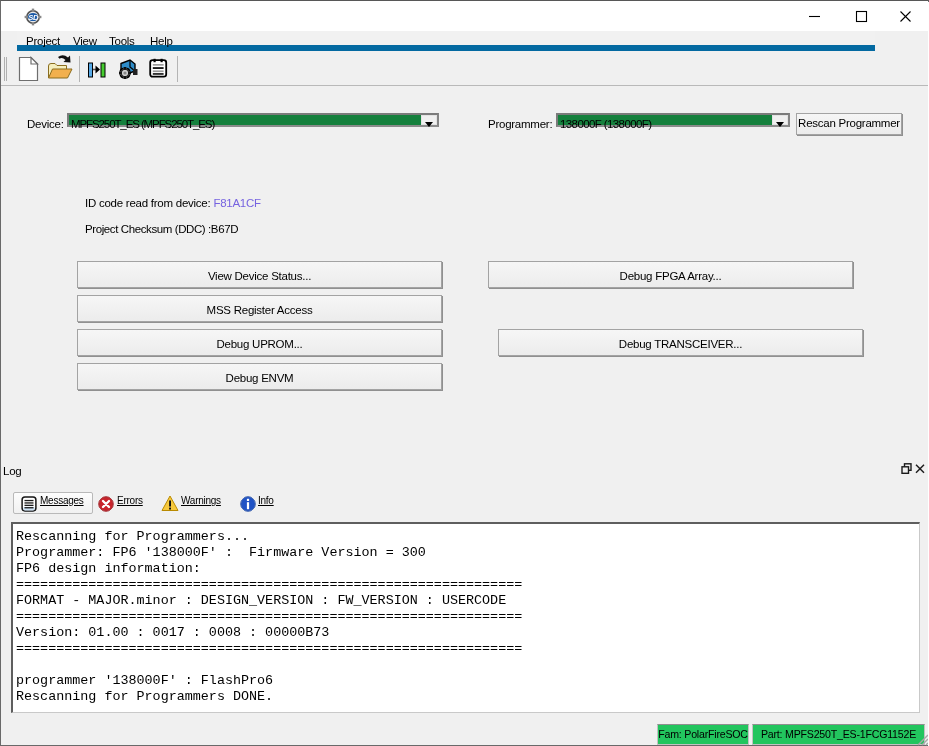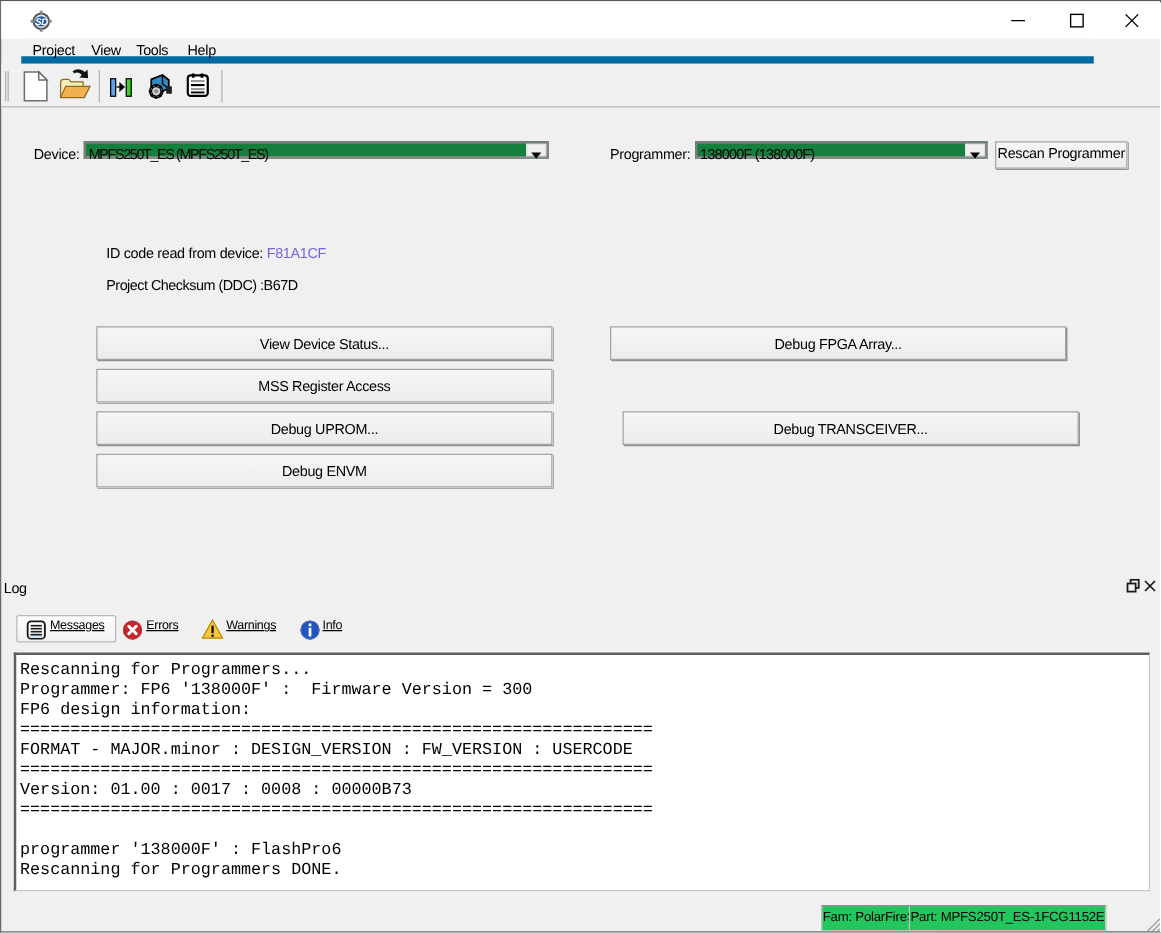--- a/index.html
+++ b/index.html
@@ -201,21 +201,21 @@
 FORMAT - MAJOR.minor : DESIGN_VERSION : FW_VERSION : USERCODE
 ===============================================================
 Version: 01.00 : 0017 : 0008 : 00000B73
 ===============================================================
 
 programmer '138000F' : FlashPro6
 Rescanning for Programmers DONE.</pre>
     </div>
 
   <div class="statuspanel" style="left:656px;width:92px;">Fam: PolarFireSOC</div>
-  <div class="statuspanel" style="left:726px;width:158px;">Part: MPFS250T_ES-1FCG1152E</div>
+  <div class="statuspanel" style="left:751px;width:173px;">Part: MPFS250T_ES-1FCG1152E</div>
   <svg class="abs" style="left:915px;top:732px;" width="13" height="13" viewBox="0 0 13 13">
     <line x1="12" y1="2" x2="2" y2="12" stroke="#a8a8a8" stroke-width="1.4"></line>
     <line x1="12" y1="6" x2="6" y2="12" stroke="#a8a8a8" stroke-width="1.4"></line>
     <line x1="12" y1="10" x2="10" y2="12" stroke="#a8a8a8" stroke-width="1.4"></line>
   </svg>
 
   <div class="abs" style="left:927px;top:1px;width:1px;height:744px;background:#fff;"></div>
 </div>
 
 </body></html>

